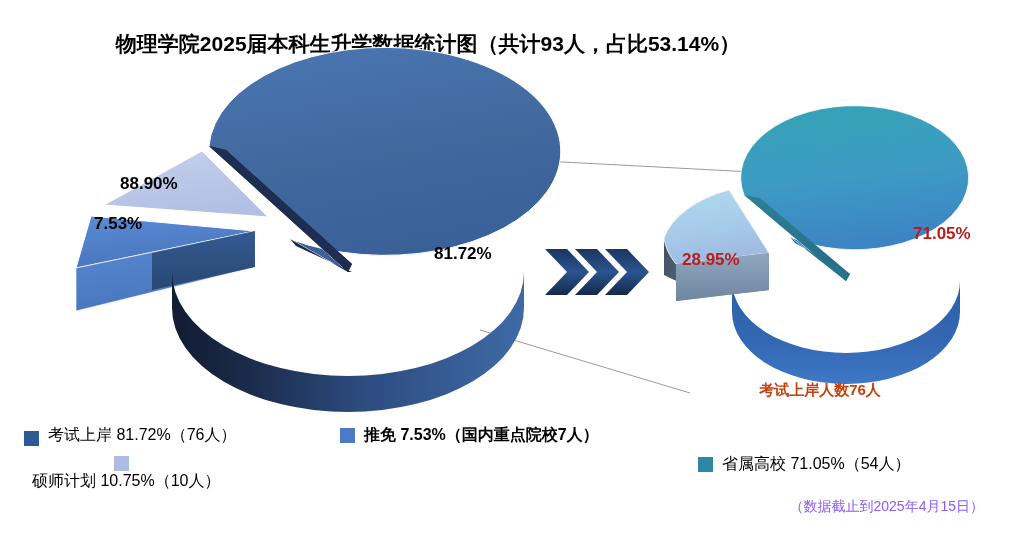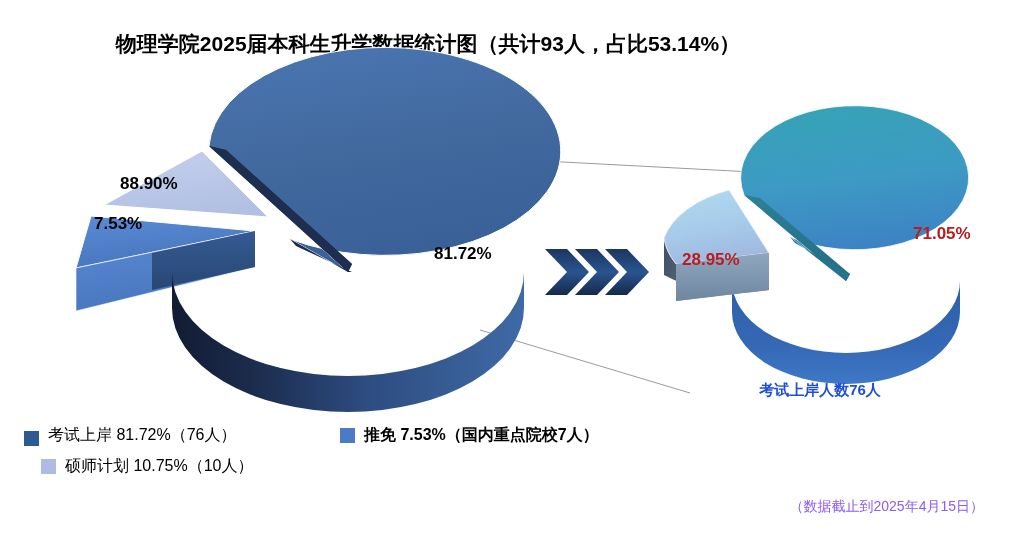--- a/index.html
+++ b/index.html
@@ -55,21 +55,21 @@
   }
 
   #sub-caption {
     position: absolute;
     left: 700px;
     top: 381px;
     width: 240px;
     text-align: center;
     font-size: 15px;
     font-weight: bold;
-    color: #1d4ed8;
+    color: #c2410c;
     white-space: nowrap;
   }
 
   
   .legend-row {
     position: absolute;
     display: flex;
     align-items: center;
     white-space: nowrap;
   }
@@ -261,22 +261,26 @@
   <div class="legend-row" style="left:24px; top:425px;align-items:flex-end;">
     <span class="legend-swatch" style="background:#2E5A94;"></span>
     <span class="legend-text">考试上岸 81.72%（76人）</span>
   </div>
 
   <div class="legend-row" style="left:340px; top:425px;font-weight:bold;">
     <span class="legend-swatch" style="background:#4A7BC4;"></span>
     <span class="legend-text">推免 7.53%（国内重点院校7人）</span>
   </div>
 
-  <div class="legend-row" style="left:41px; top:456px;">
+  <div class="legend-row" style="left:32px; top:456px;flex-direction:column;">
     <span class="legend-swatch" style="background:#AEBCE4;"></span>
     <span class="legend-text">硕师计划 10.75%（10人）</span>
   </div>
 
 
+  <div class="legend-row" style="left:698px; top:454px;">
+    <span class="legend-swatch" style="background:#2E87A8;"></span>
+    <span class="legend-text">省属高校 71.05%（54人）</span>
+  </div>
 
   <div id="note-right">（数据截止到2025年4月15日）</div>
 
 </div>
 
 </body></html>

